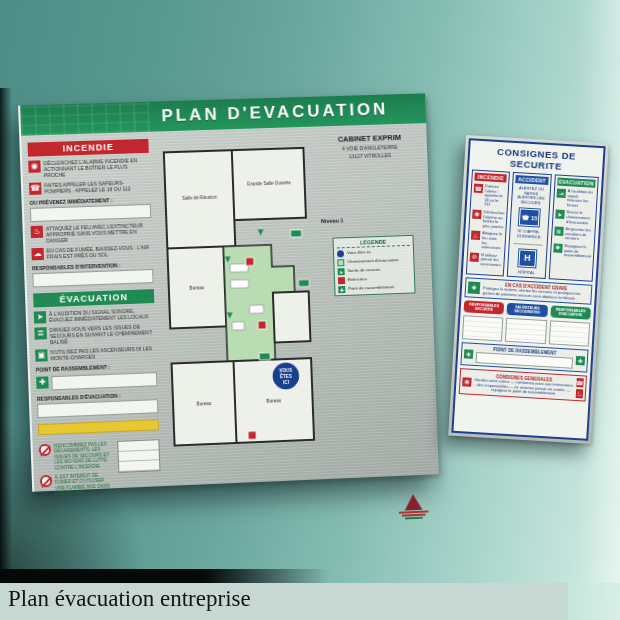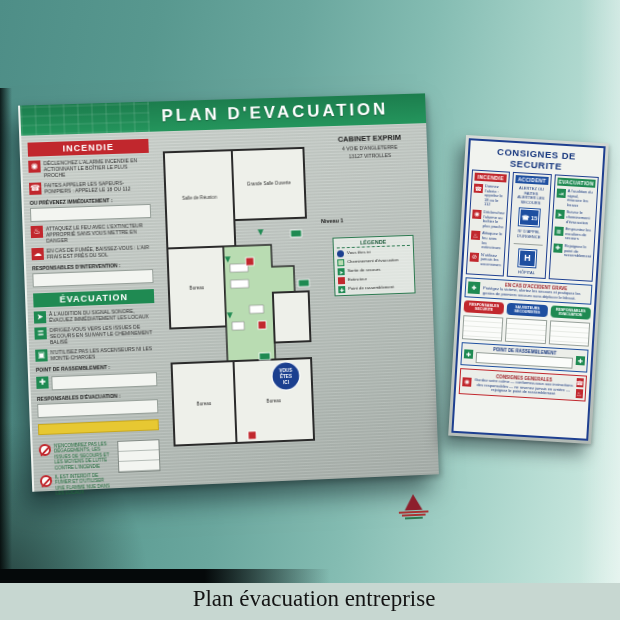--- a/index.html
+++ b/index.html
@@ -10,21 +10,21 @@
   .edge-left{position:absolute;left:0;top:88px;width:12px;height:496px;
     background:linear-gradient(to right,rgba(2,8,8,.85),rgba(2,8,8,0));}
   .corner-shadow{position:absolute;left:0;top:420px;width:150px;height:165px;
     background:radial-gradient(ellipse at 0% 100%,rgba(0,0,0,.55),rgba(0,0,0,0) 70%);}
   .floor-shadow{position:absolute;left:0;top:569px;width:330px;height:15px;
     background:linear-gradient(to right,#05090a 62%,rgba(5,9,10,0));}
   .right-sheen{position:absolute;right:0;top:0;width:40px;height:583px;
     background:linear-gradient(to right,rgba(255,255,255,0),rgba(255,255,255,.38));}
 
   
-  .caption-bar{position:absolute;left:0;top:583px;width:620px;height:37px;background:#c7d7d1;text-align:center;}
+  .caption-bar{position:absolute;left:0;top:583px;width:568px;height:37px;background:#c7d7d1;}
   .caption-bar span{display:block;padding:3px 0 0 8px;font-family:"Liberation Serif",serif;
     font-size:23px;color:#141414;}
 
   
   .pe-board{position:absolute;left:26px;top:100px;width:406px;height:384px;
     transform:perspective(1300px) rotateY(2.5deg) rotate(-2.1deg);transform-origin:45% 50%;
     background:linear-gradient(155deg,#d2d8d3 0%,#c3cac5 45%,#b2bab5 80%,#a8b0ab 100%);
     background-blend-mode:normal;border-left:2px solid #eef2ee;
     box-shadow:-8px 16px 24px rgba(0,12,18,.5), 2px 3px 6px rgba(0,0,0,.25);}
   .pe-board::before{content:"";position:absolute;inset:0;pointer-events:none;

